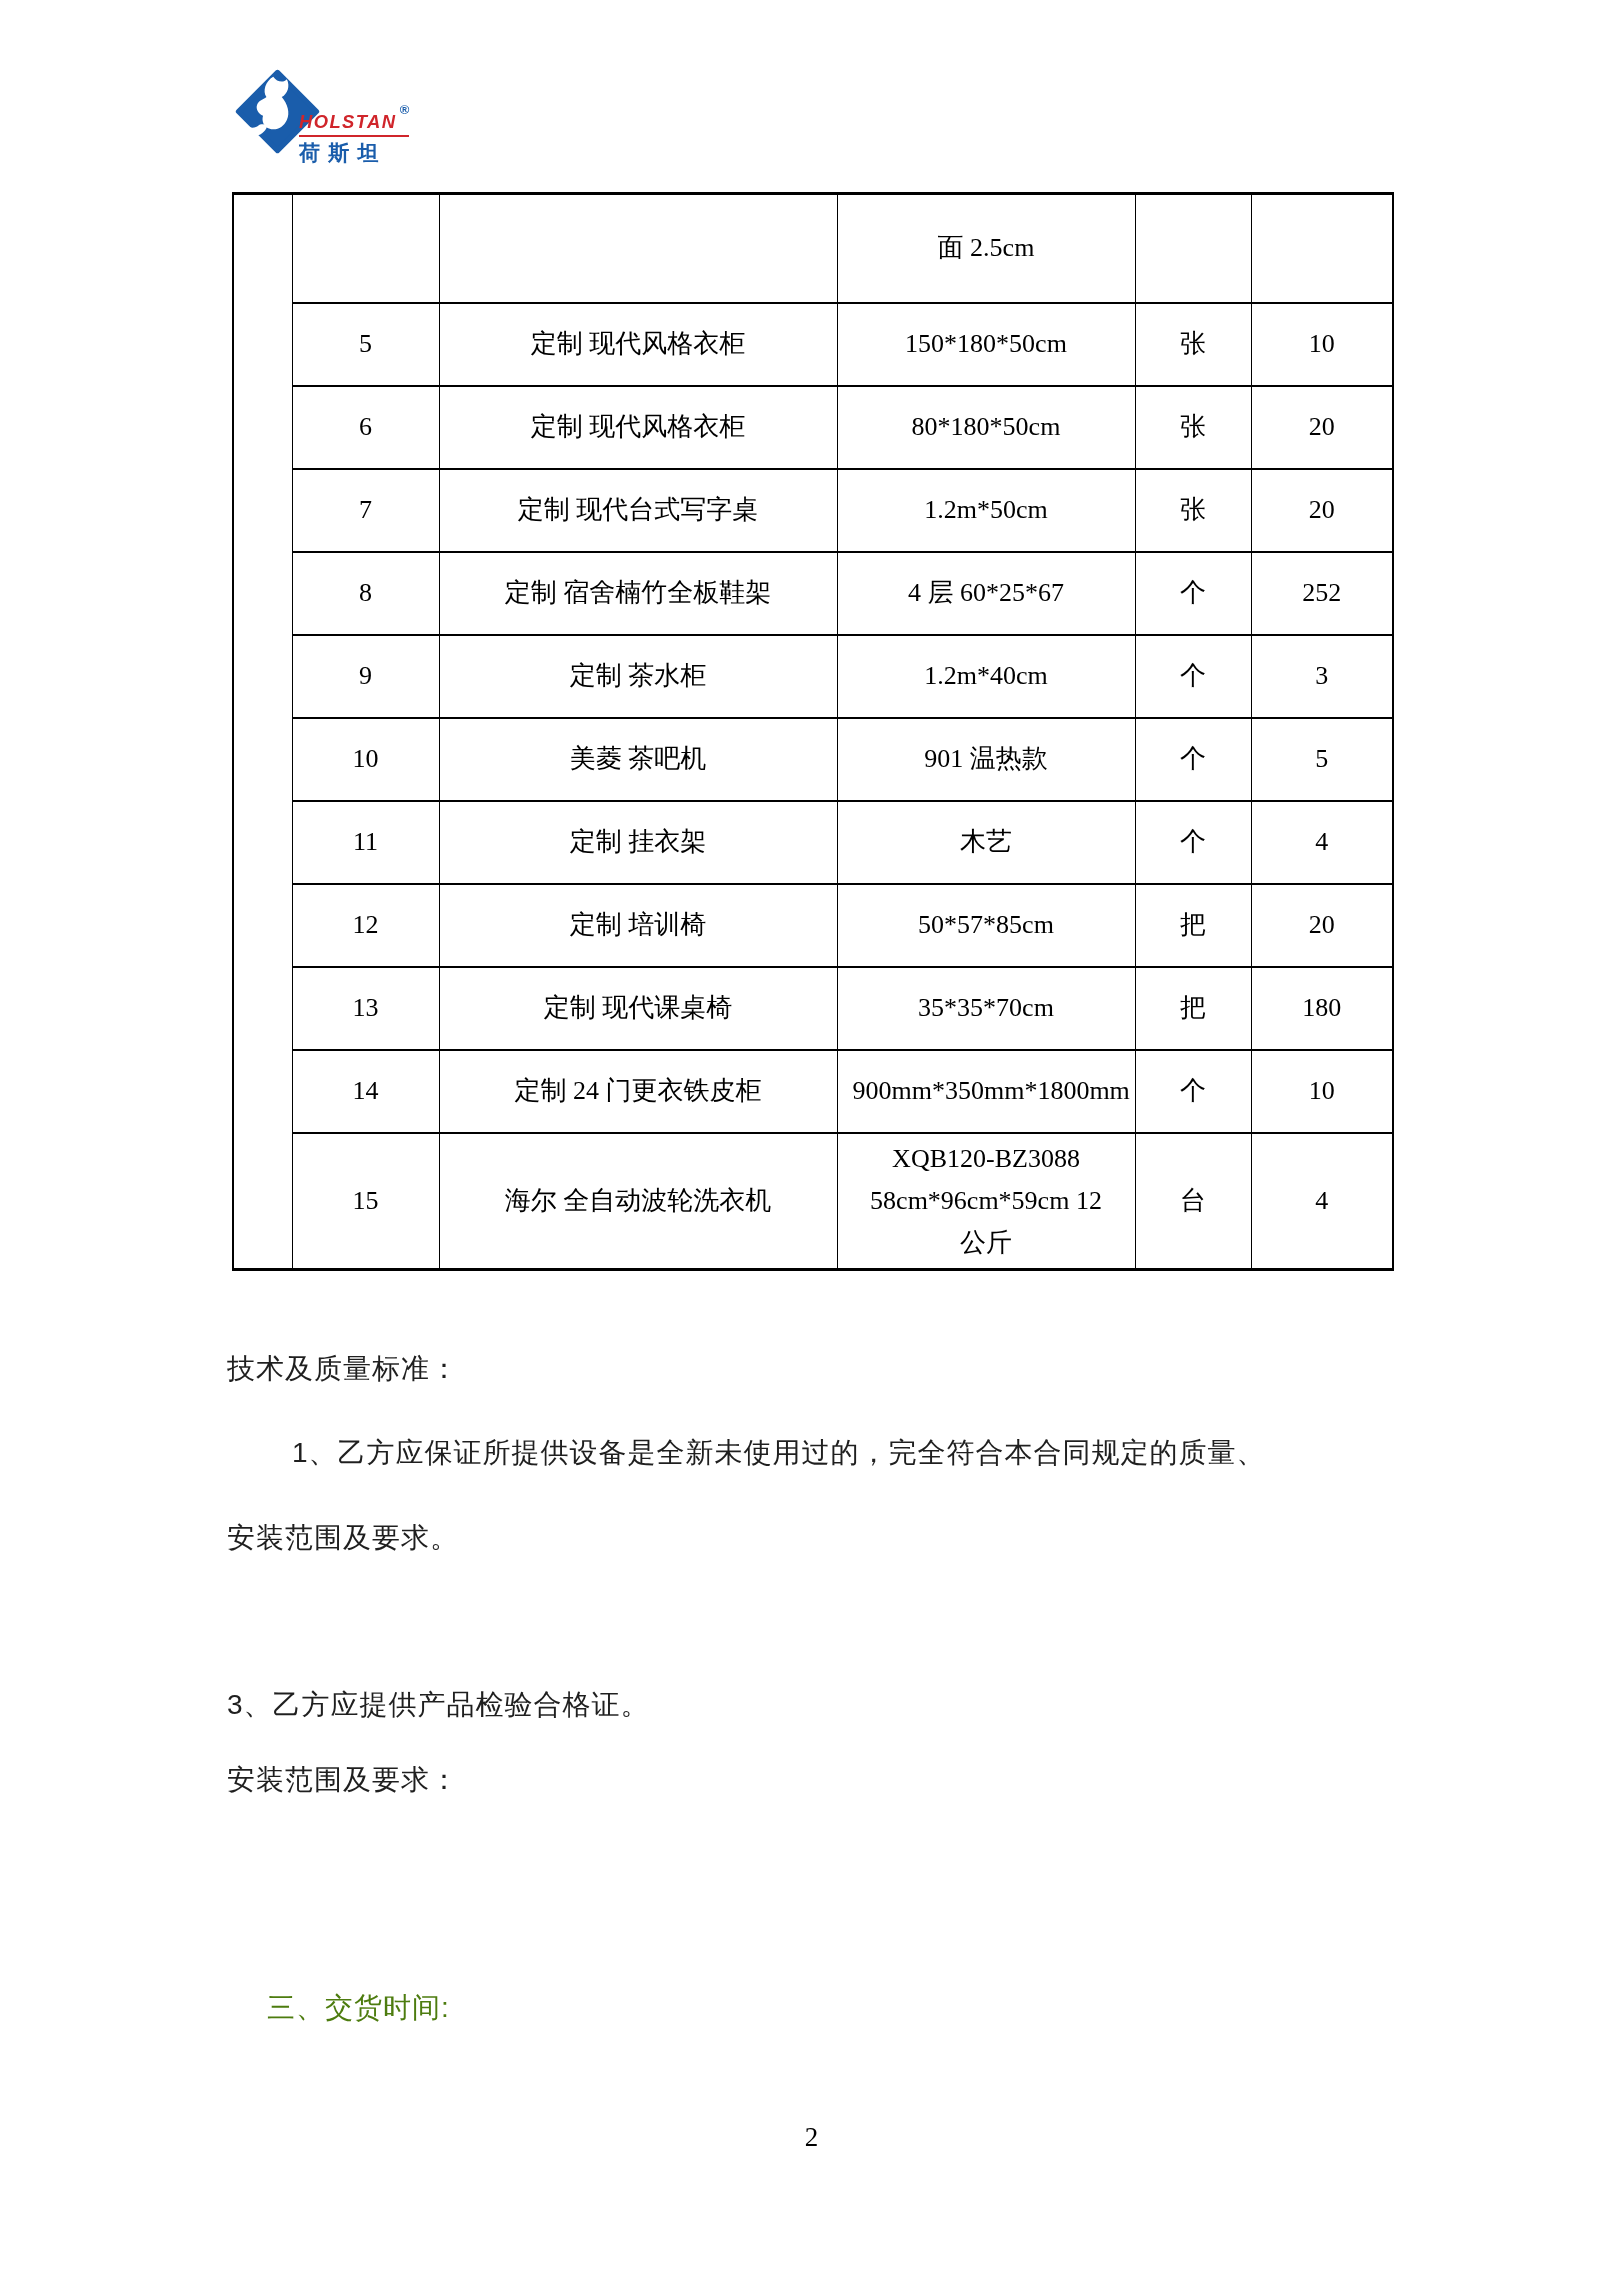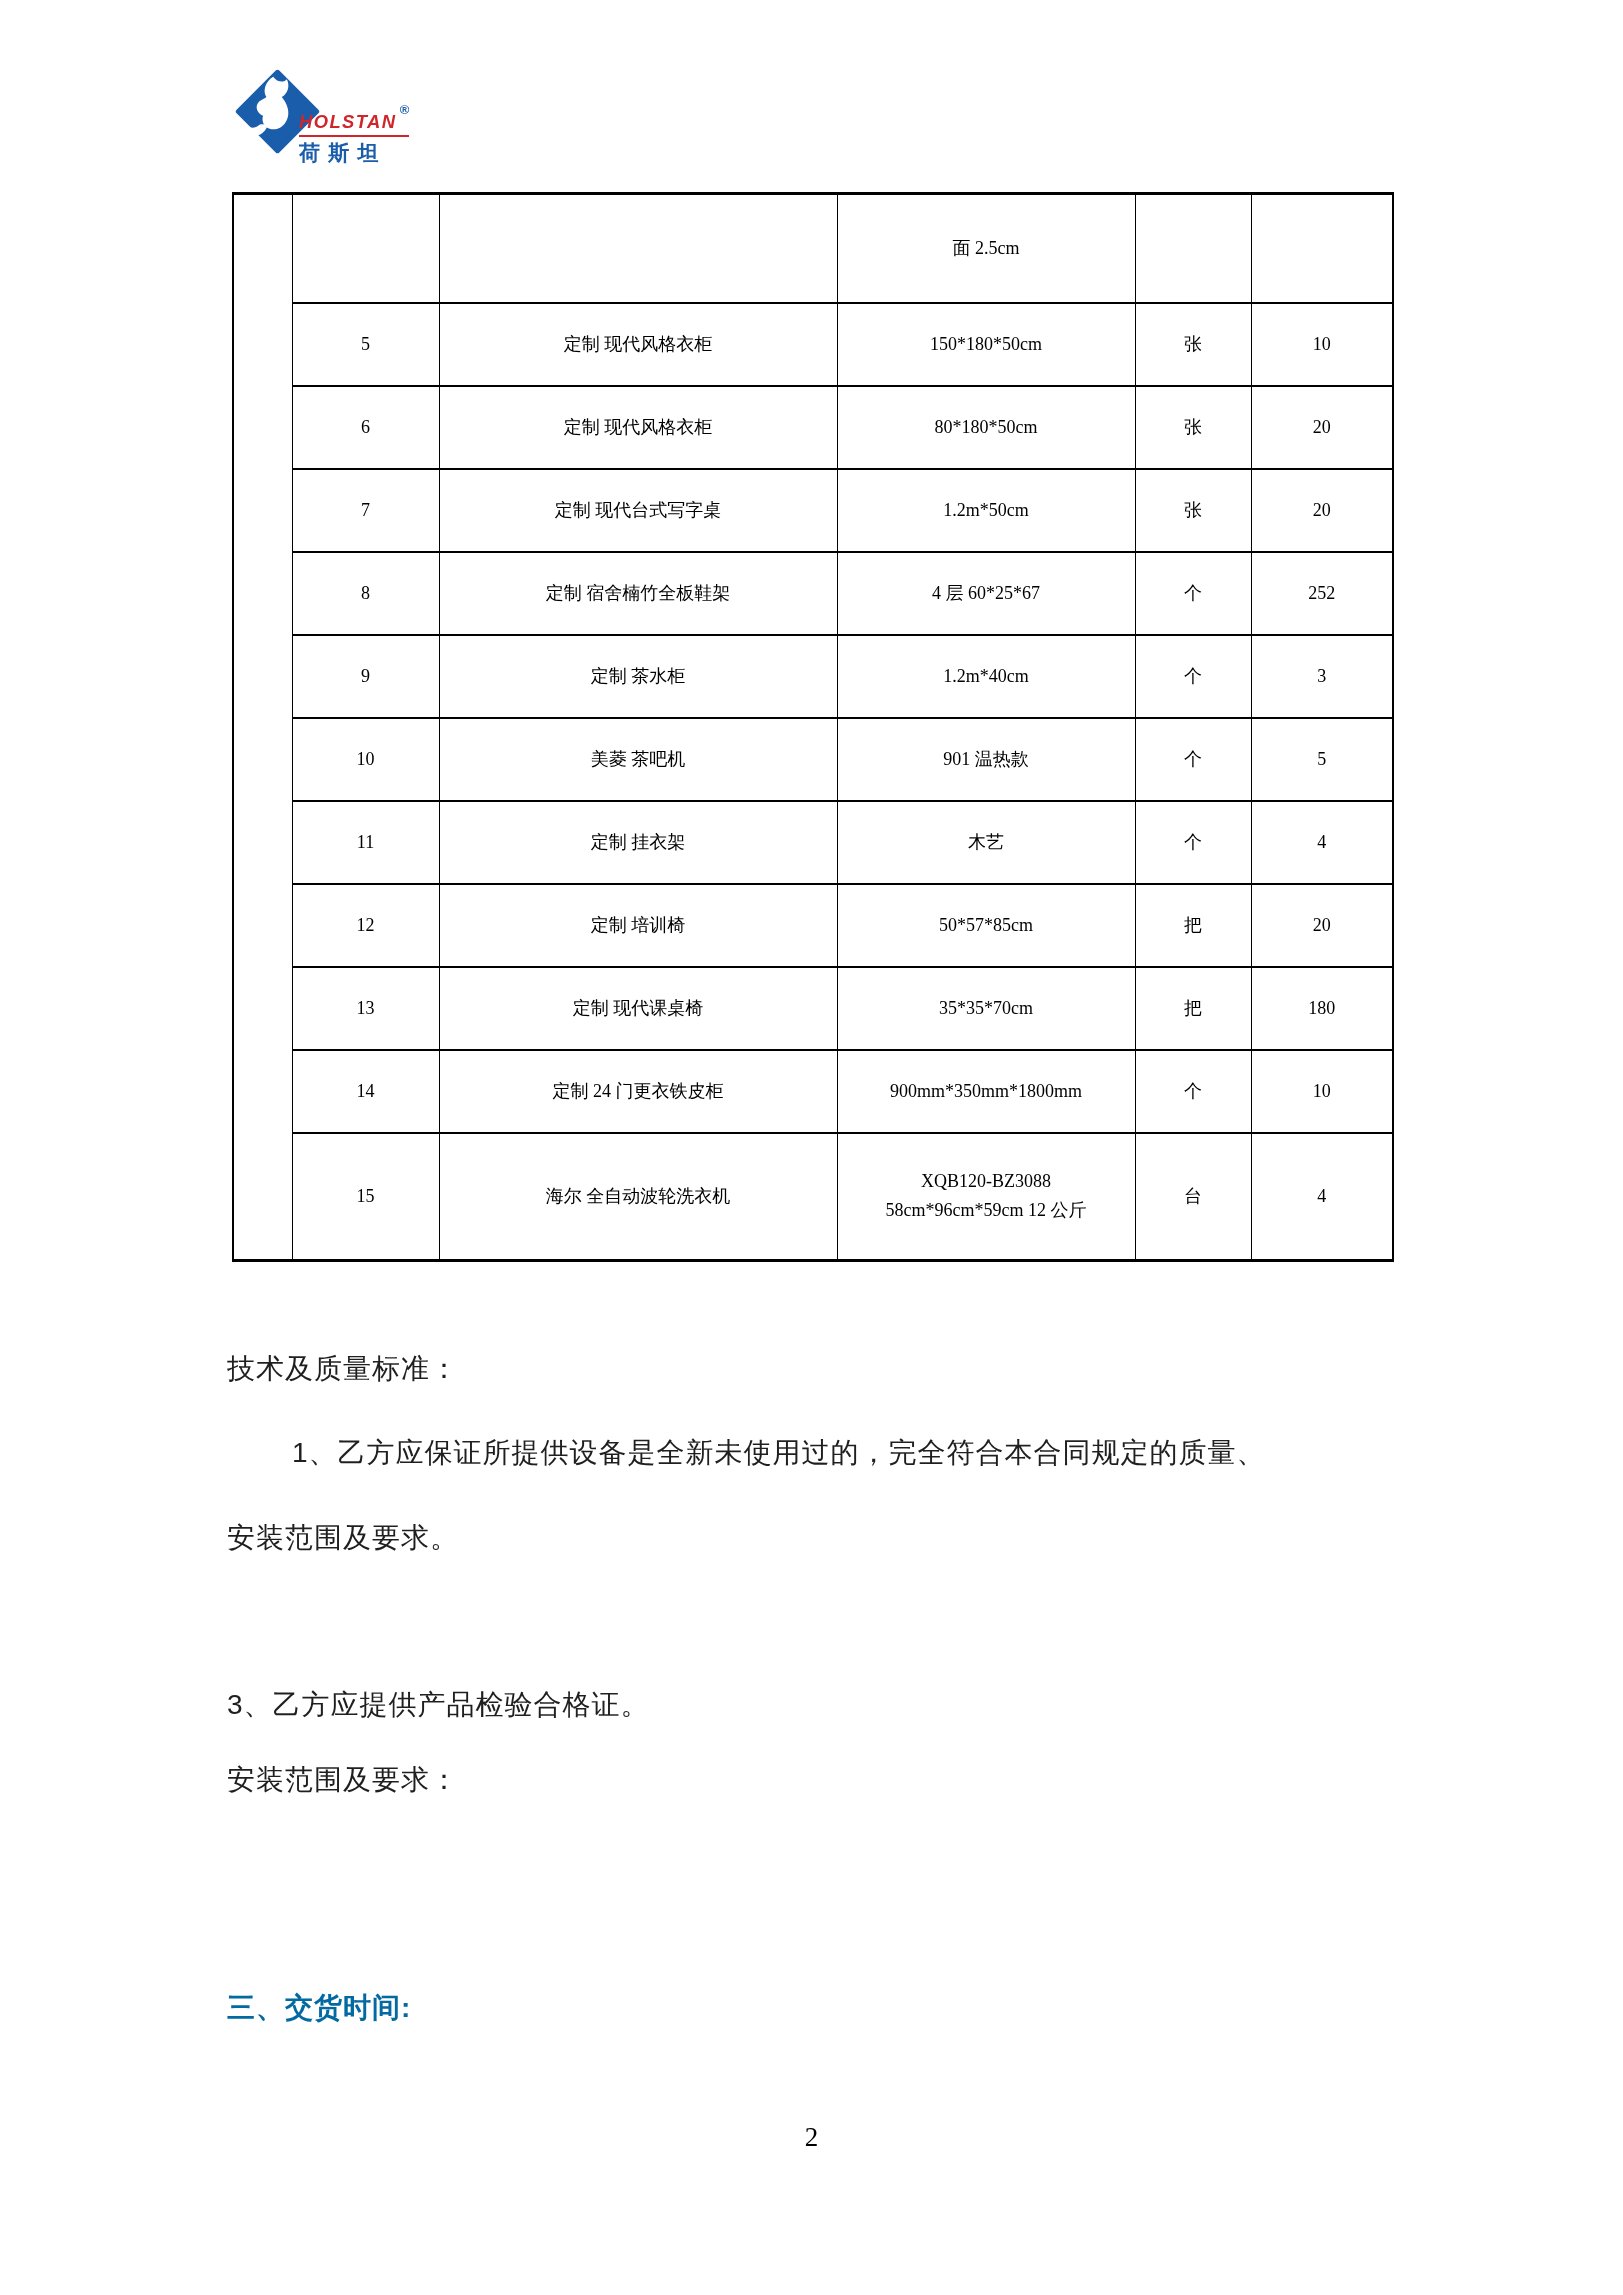--- a/index.html
+++ b/index.html
@@ -24,21 +24,21 @@
   }
   .reg { font-size: 13px; color: #1a5dab; vertical-align: top; position: relative; top: -9.5px; margin-left: 3.4px; font-weight: 700; }
   .brand-cn { margin-top: 2px; font-size: 21px; font-weight: 700; color: #1a5dab; letter-spacing: 8.2px; white-space: nowrap; }
 
   
   table.items {
     position: absolute; left: 232px; top: 192px;
     width: 1160px; table-layout: fixed;
     border-collapse: collapse;
     font-family: "Liberation Serif", "DejaVu Serif", serif;
-    font-size: 18px; color: #000;
+    font-size: 26px; color: #000;
     border: 3.4px solid #000;
     border-left-width: 2px; border-right-width: 2px;
   }
   table.items td {
     border: 1.4px solid #000;
     border-top-width: 2.7px; border-bottom-width: 2.7px;
     text-align: center; vertical-align: middle;
     padding: 0 15px;
     overflow: hidden;
     line-height: 1.6;
@@ -52,21 +52,21 @@
 
   
   .bl {
     position: absolute; left: 227px;
     font-size: 28px; letter-spacing: 1px;
     color: #1f1f1f; white-space: nowrap;
     font-family: "Liberation Sans", "DejaVu Sans", sans-serif;
   }
   .bl.ind { left: 292px; }
   .bl.ind2 { left: 310px; }
-  .bl.bold { font-weight: 700; color: #0369a1; }
+  .bl.bold { font-weight: 400; color: #4d7c0f; margin-left: 40px; }
 
   .pagenum {
     position: absolute; top: 2122px; left: 0; width: 100%;
     text-align: center; font-size: 27px;
     font-family: "Liberation Serif", "DejaVu Serif", serif; color: #000;
   }
 </style>
 </head>
 <body>
 

